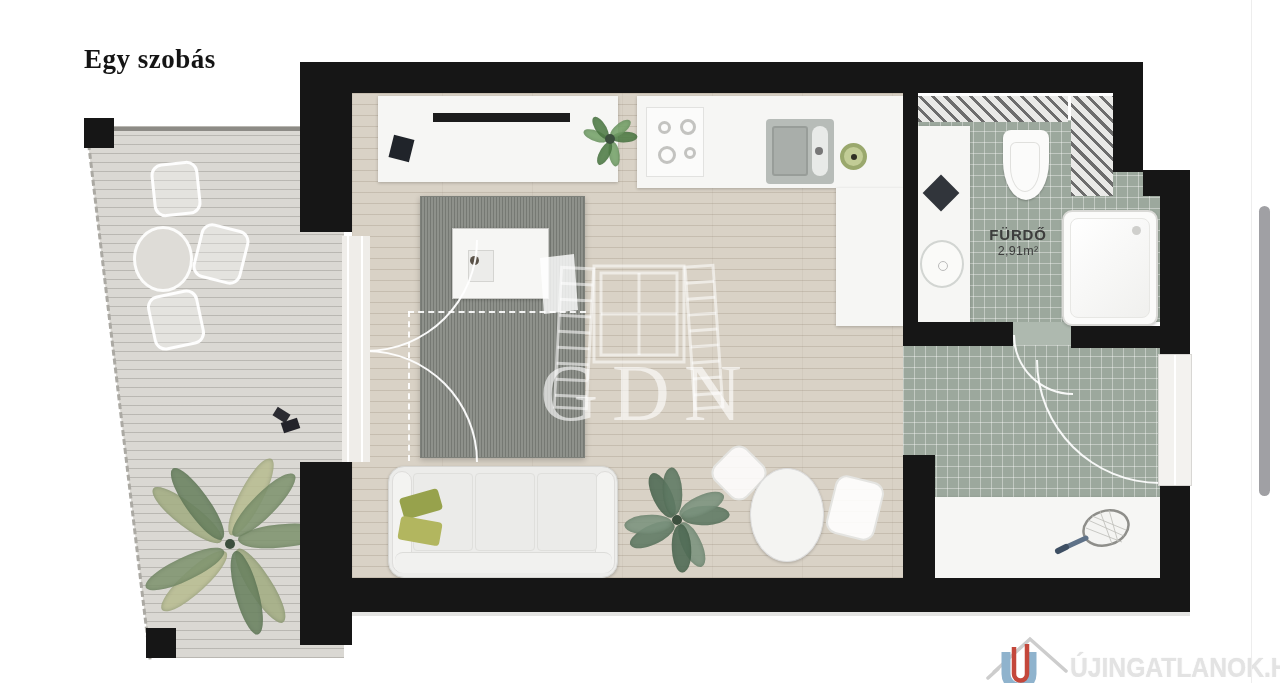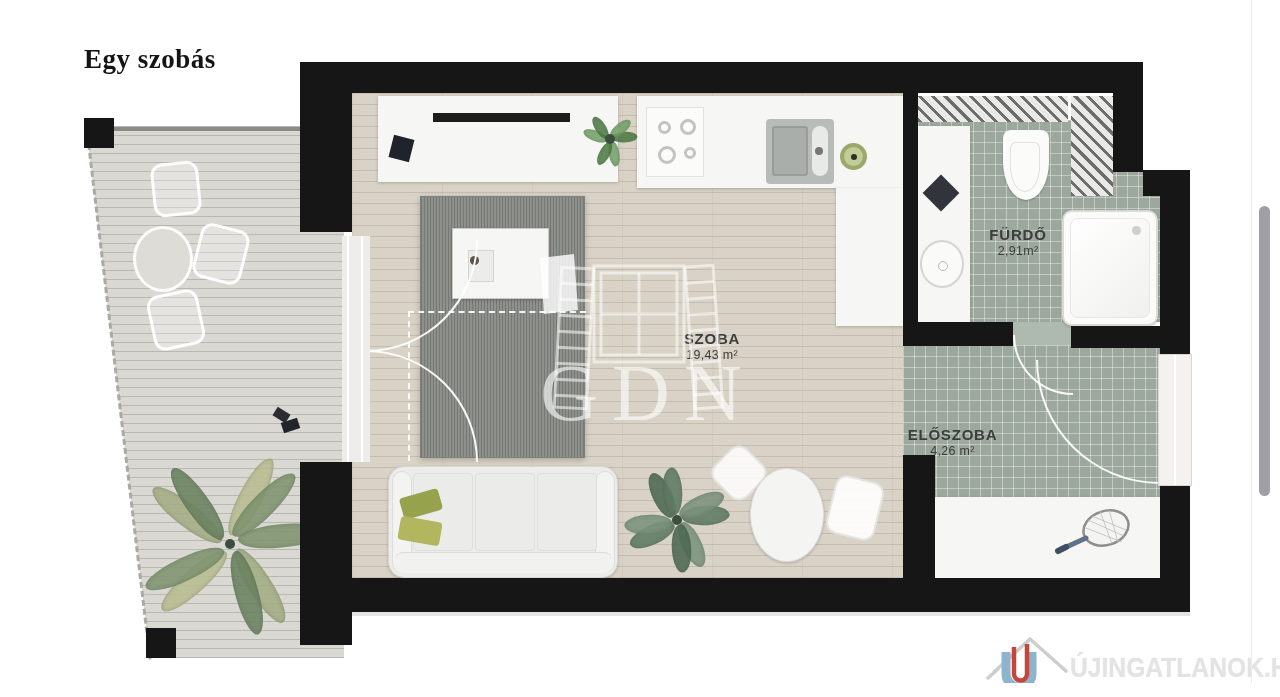--- a/index.html
+++ b/index.html
@@ -188,31 +188,23 @@
   <div class="wall" style="left:903px;top:93px;width:15px;height:239px;z-index:32;"></div>
   <div class="wall" style="left:1113px;top:62px;width:30px;height:110px;z-index:32;"></div>
   <div class="wall" style="left:1143px;top:170px;width:47px;height:26px;z-index:32;"></div>
   <div class="wall" style="left:1160px;top:196px;width:30px;height:158px;z-index:32;"></div>
   <div class="wall" style="left:1160px;top:486px;width:30px;height:92px;z-index:32;"></div>
   <div class="wall" style="left:903px;top:322px;width:110px;height:24px;z-index:32;"></div>
   <div class="wall" style="left:1071px;top:326px;width:89px;height:22px;z-index:32;"></div>
   <div class="wall" style="left:903px;top:455px;width:32px;height:123px;z-index:32;"></div>
   <div class="abs" style="left:352px;top:612px;width:838px;height:4px;background:#e4e4e2;"></div>
 
-  <div class="room-label" style="left:652px;top:330px;width:120px;">
-    <div class="room-name">SZOBA</div>
-    <div class="room-area">19,43 m²</div>
-  </div>
   <div class="room-label" style="left:968px;top:226px;width:100px;">
     <div class="room-name">FÜRDŐ</div>
     <div class="room-area">2,91m²</div>
-  </div>
-  <div class="room-label" style="left:895px;top:426px;width:115px;">
-    <div class="room-name">ELŐSZOBA</div>
-    <div class="room-area">4,26 m²</div>
   </div>
 
   <svg id="watermark" width="264" height="182" viewBox="0 0 264 182">
     <g stroke="rgba(255,255,255,0.55)" stroke-width="3" fill="none">
       <polygon points="22,10 56,6 60,62 26,66" fill="rgba(255,255,255,0.8)" stroke="none"></polygon>
       <g transform="rotate(3 55 90)">
         <rect x="40" y="20" width="32" height="140"></rect>
         <path d="M40 36 h32 M40 52 h32 M40 68 h32 M40 84 h32 M40 100 h32 M40 116 h32 M40 132 h32 M40 148 h32"></path>
       </g>
       <g>

